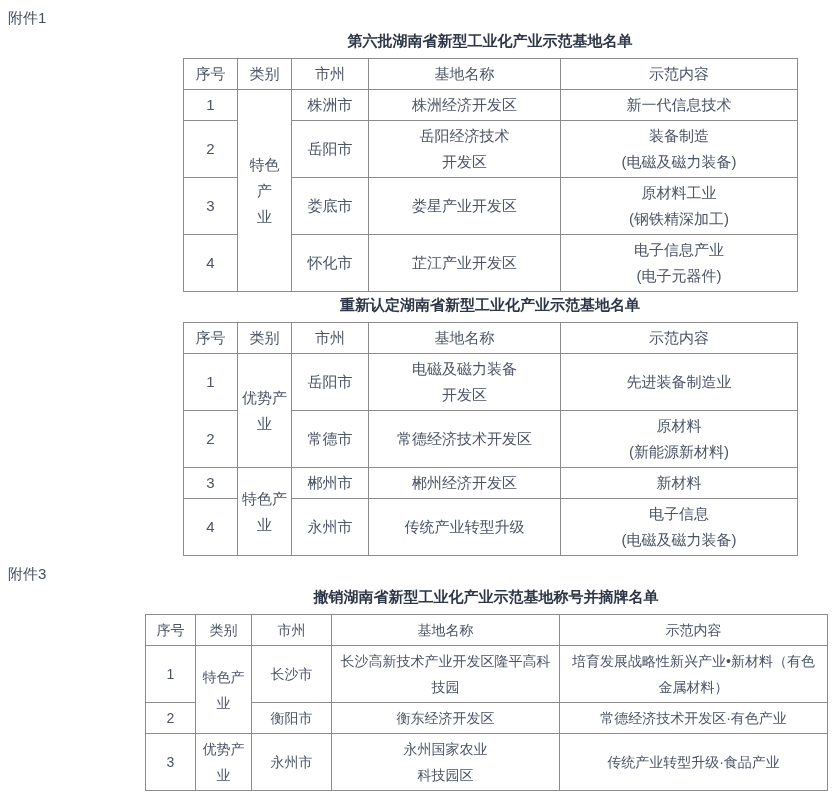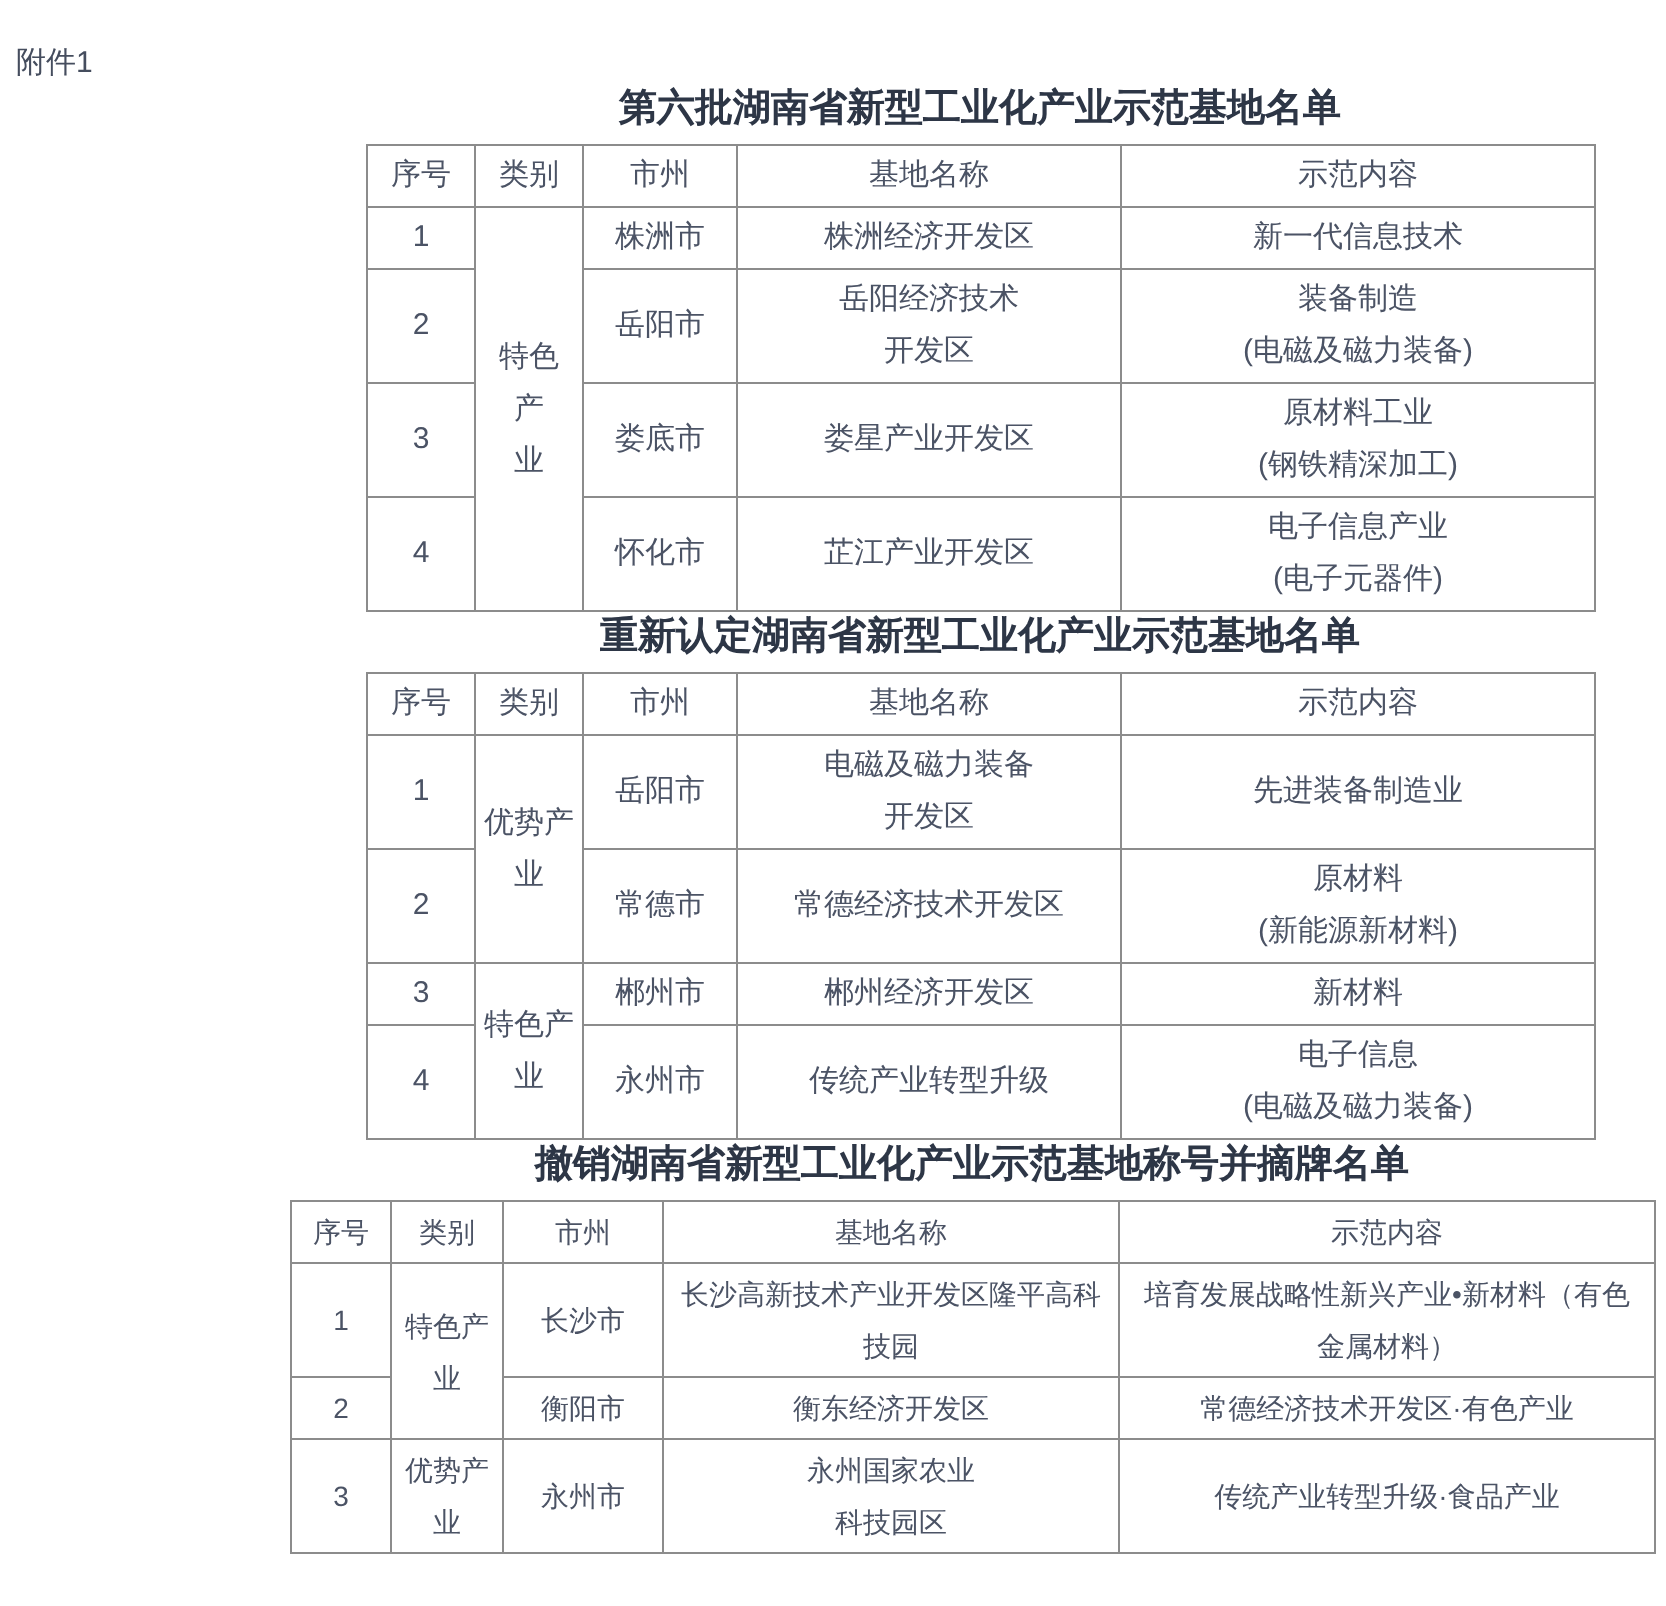--- a/index.html
+++ b/index.html
@@ -17,27 +17,27 @@
     padding-top: 6px;
     padding-bottom: 6px;
   }
   .att-label {
     font-size: 15px;
     line-height: 20px;
     color: #454d5e;
     margin: 8px 0 2px 8px;
   }
   .attachment:first-of-type .att-label {
-    margin-top: 16px;
+    margin-top: 2px;
   }
   .tblwrap { }
   .wrapA { margin-left: 183px; width: 614px; }
   .wrapC { margin-left: 145px; width: 682px; }
   .tbl-title {
-    font-size: 19px;
+    font-size: 15px;
     font-weight: bold;
     text-align: center;
     color: #2d3646;
     margin: 2px 0 7px 0;
     line-height: 21px;
   }
   table {
     border-collapse: collapse;
     table-layout: fixed;
     width: 100%;
@@ -181,20 +181,21 @@
             <td>传统产业转型升级</td>
             <td>电子信息
 (电磁及磁力装备)</td>
           </tr>
         </tbody>
       </table>
     </div>
   </section>
 
   <section class="attachment">
+    <div class="att-label">附件3</div>
     <div class="tblwrap wrapC">
       <div class="tbl-title">撤销湖南省新型工业化产业示范基地称号并摘牌名单</div>
       <table>
         <colgroup>
             <col class="c0">
             <col class="c1">
             <col class="c2">
             <col class="c3">
             <col class="c4">
           </colgroup>

